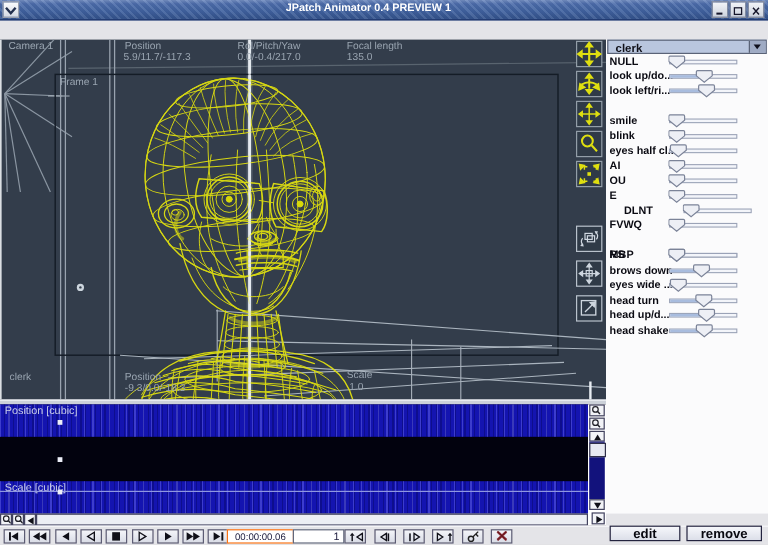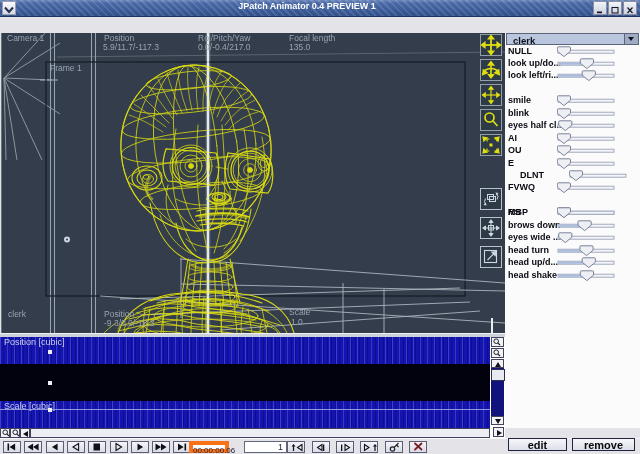--- a/index.html
+++ b/index.html
@@ -544,21 +544,21 @@
       <div class="tbtn" style="left:173.4px;top:1.5px;width:18px;height:12px">
         <svg width="16" height="10" viewBox="0 0 16 10" style="position:absolute;left:0px;top:0px">
           <g transform="translate(4,1.5)">
             <path d="M0,0 L5.6000000000000005,3.5 L0,7 Z" fill="#101018"></path>
           </g>
           <g transform="translate(10.5,1.5)">
             <rect x="0" y="0" width="1.6" height="7" fill="#101018"></rect>
           </g>
         </svg>
       </div>
-      <div style="position:absolute;left:189px;top:1.5px;width:40px;height:12px;background:#fff;border:4px solid #f97316;box-sizing:border-box;font:8px 'Liberation Sans',sans-serif;color:#202040;text-align:center;line-height:11px">00:00:00.06</div>
+      <div style="position:absolute;left:189px;top:1.5px;width:56px;height:12px;background:#fff;border:1px solid #f97316;box-sizing:border-box;font:8px 'Liberation Sans',sans-serif;color:#202040;text-align:center;line-height:11px">00:00:00.06</div>
       <div style="position:absolute;left:244px;top:1.5px;width:43px;height:12px;background:#fff;border:1px solid #62687c;box-sizing:border-box;font:9px 'Liberation Sans',sans-serif;color:#202040;text-align:right;line-height:11px;padding-right:3px">1</div>
       <div class="tbtn" style="left:287px;top:1.5px;width:18px;height:12px">
         <svg width="16" height="10" viewBox="0 0 16 10" style="position:absolute;left:0px;top:0px">
           <g transform="translate(1.5,1.5)">
             <path d="M2,3 L4,0.5 L6,3 Z" fill="#101018"></path>
             <rect x="3.4" y="2.5" width="1.2" height="5" fill="#101018"></rect>
           </g>
           <g transform="translate(8,1.5)">
             <path d="M6,1 L1.5,4 L6,7 Z" fill="none" stroke="#101018" stroke-width="1.1"></path>
           </g>

